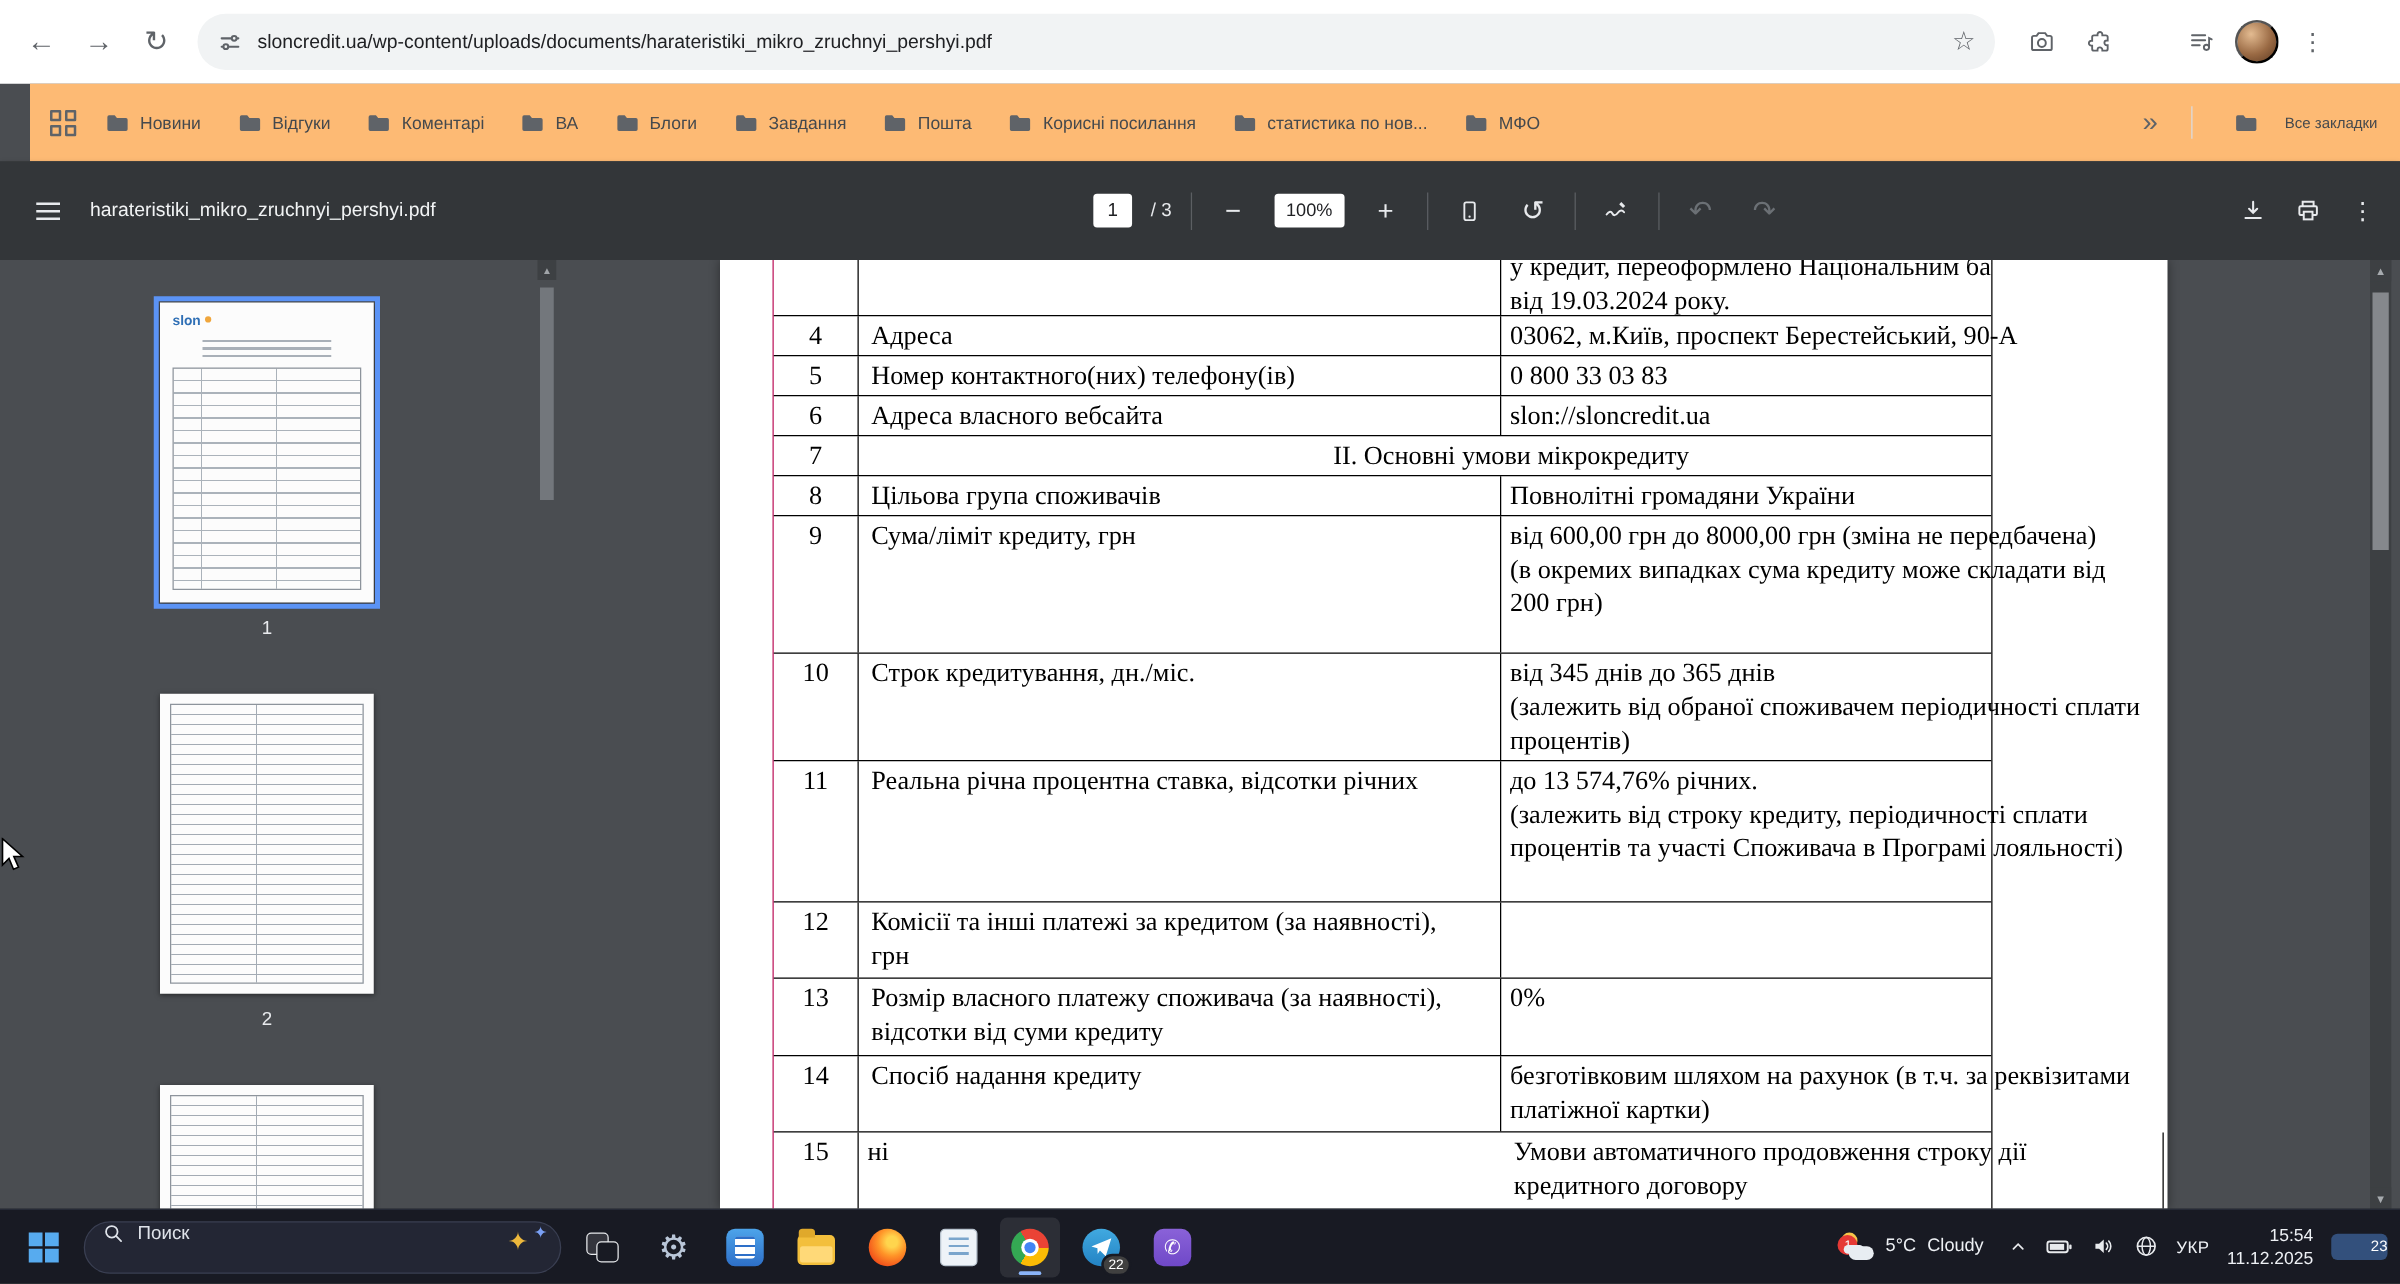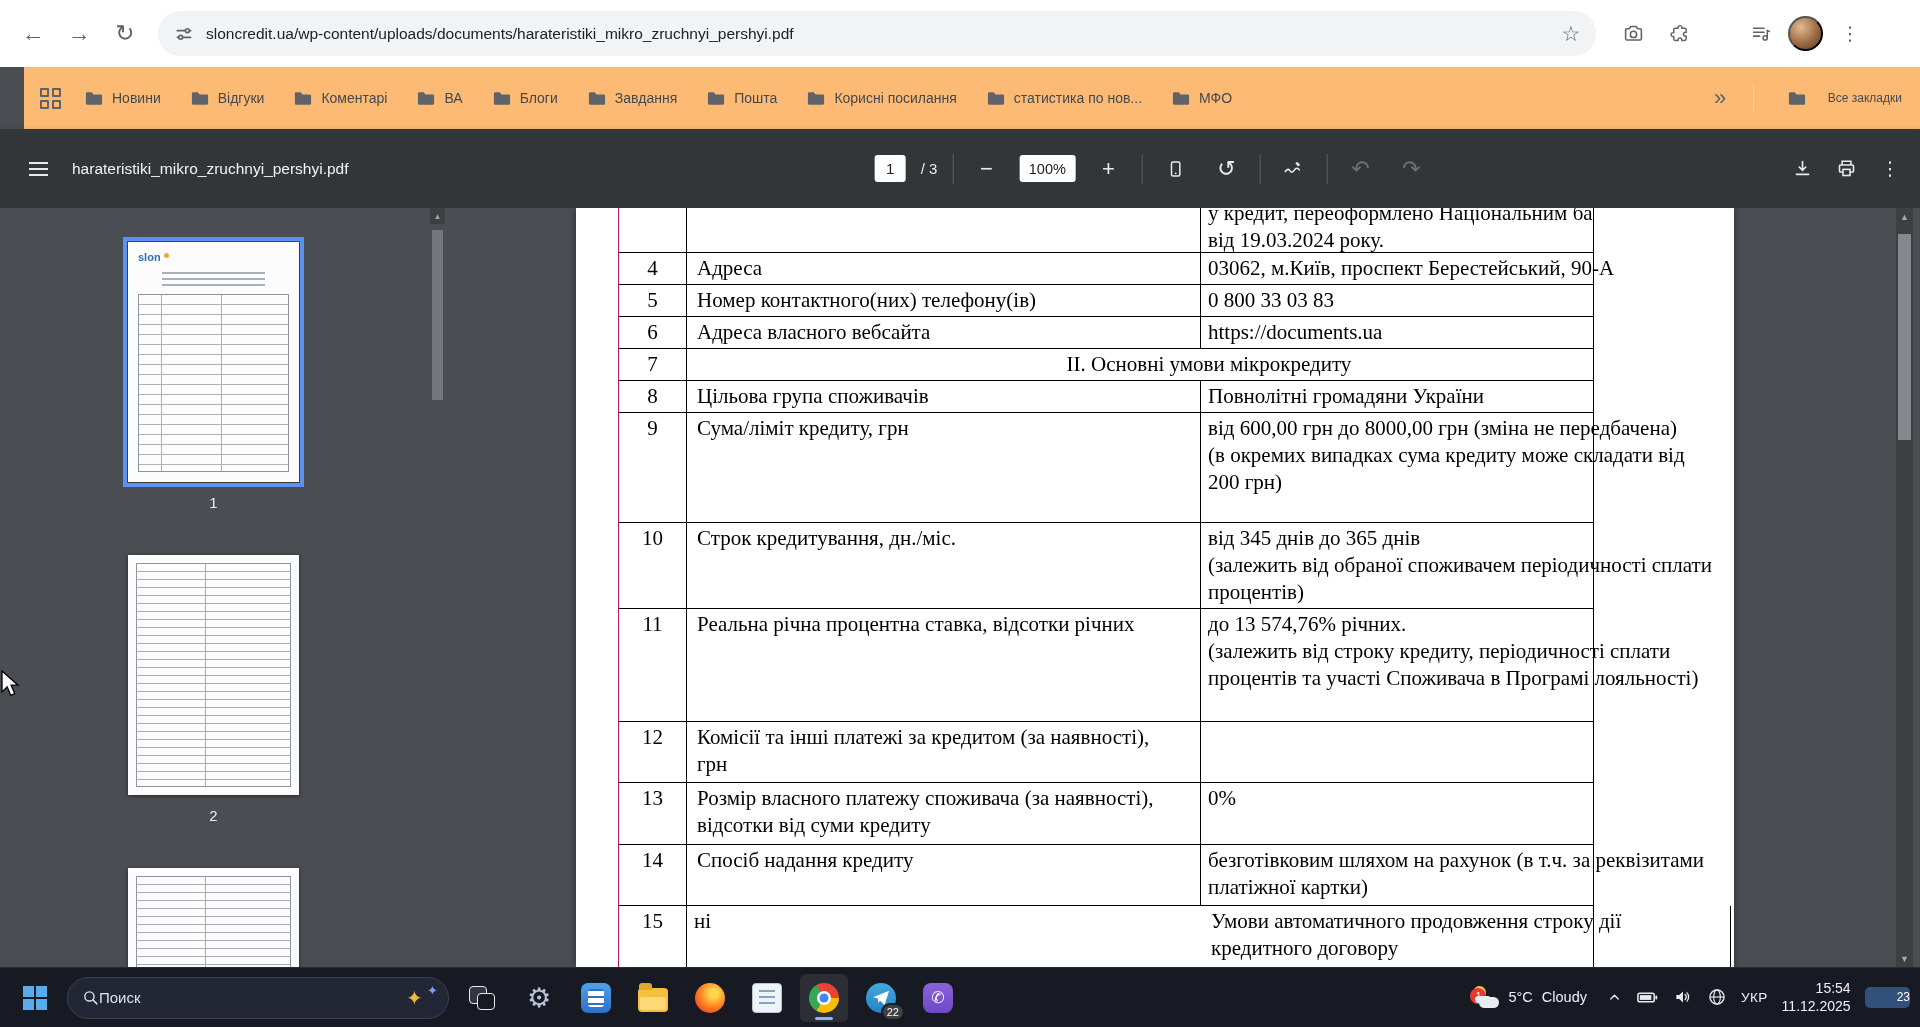--- a/index.html
+++ b/index.html
@@ -111,21 +111,21 @@
   .cursor { position: absolute; left: 0; top: 462px; pointer-events: none; }
 
   
   .tb { position: absolute; left: 0; right: 0; bottom: 0; height: 60px; background: #181a23;
         display: flex; align-items: center; padding: 0 12px; gap: 9px; border-top: 1px solid #262a36; }
   .start { width: 46px; height: 46px; display: flex; align-items: center; justify-content: center;
            background: none; border: none; border-radius: 6px; flex: none; }
   .win-logo { display: grid; grid-template-columns: 11px 11px; grid-template-rows: 11px 11px; gap: 2px; }
   .win-logo i { background: #57abef; }
   .search { width: 382px; height: 42px; border-radius: 21px; background: #232634; border: 1px solid #3a3f52;
-            display: flex; align-items: center; padding: 0 8px 0 14px; flex: none; }
+            display: flex; padding: 0 8px 0 14px; gap: 11px; flex: none; }
   .search-text { font-size: 15px; color: #dfe3ea; flex: 1; text-align: left; }
   .sparkles { position: relative; width: 36px; height: 30px; flex: none; }
   .spark-big { position: absolute; left: 2px; top: 3px; font-size: 20px; color: #edb83c; }
   .spark-small { position: absolute; right: 2px; top: 0; font-size: 13px; color: #7aa0f5; }
   .tvbtn, .app { width: 48px; height: 48px; border-radius: 6px; display: flex; align-items: center;
                  justify-content: center; position: relative; background: none; border: none; flex: none; }
   .app.active { background: rgba(255,255,255,.09); }
   .app.active::after { content: ""; position: absolute; bottom: 2px; left: 50%; transform: translateX(-50%);
                        width: 18px; height: 3px; border-radius: 2px; background: #8ab4f8; }
   .tv-ic { position: relative; width: 26px; height: 24px; }
@@ -429,21 +429,21 @@
             <div class="cell cell-val">03062, м.Київ, проспект Берестейський, 90-А</div>
           </div>
           <div class="trow r5">
             <div class="cell cell-num">5</div>
             <div class="cell cell-label">Номер контактного(них) телефону(ів)</div>
             <div class="cell cell-val">0 800 33 03 83</div>
           </div>
           <div class="trow r6">
             <div class="cell cell-num">6</div>
             <div class="cell cell-label">Адреса власного вебсайта</div>
-            <div class="cell cell-val">https://documents.ua</div>
+            <div class="cell cell-val">slon://sloncredit.ua</div>
           </div>
           <div class="trow r7 section">
             <div class="cell cell-num">7</div>
             <div class="cell cell-section">ІІ. Основні умови мікрокредиту</div>
           </div>
           <div class="trow r8">
             <div class="cell cell-num">8</div>
             <div class="cell cell-label">Цільова група споживачів</div>
             <div class="cell cell-val">Повнолітні громадяни України</div>
           </div>

